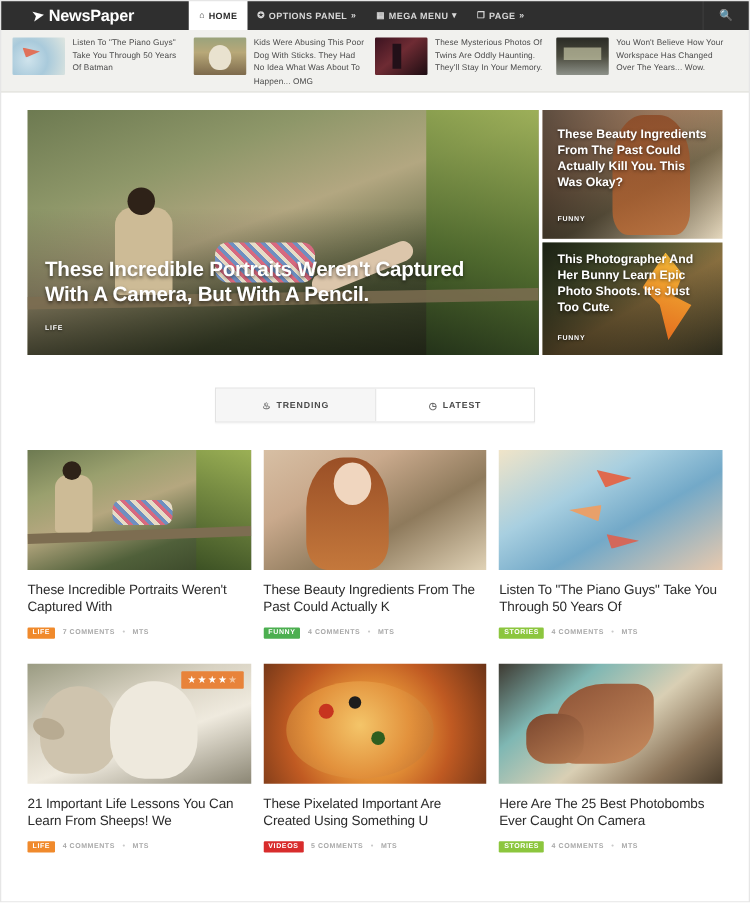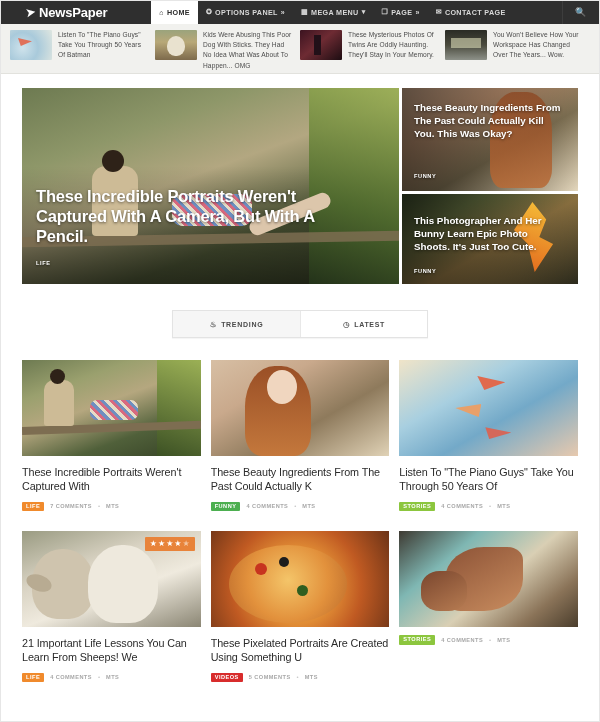--- a/index.html
+++ b/index.html
@@ -127,21 +127,21 @@
   .cat-badge {
     position: absolute;
     left: 14px; bottom: 18px;
     font-size: 5.6px;
     font-weight: bold;
     letter-spacing: 0.6px;
     color: #ffffff;
     text-transform: uppercase;
     text-shadow: 0 1px 2px rgba(0,0,0,.6);
   }
-  .hero-side { width: 176px; display: flex; flex-direction: column; gap: 3px; }
+  .hero-side { width: 144px; display: flex; flex-direction: column; gap: 3px; }
   .hero-sub { position: relative; overflow: hidden; }
   .hero-sub.top {
     flex: 0 0 103px;
     background:
       linear-gradient(90deg, rgba(0,0,0,0.55) 0%, rgba(0,0,0,0.20) 60%, rgba(0,0,0,0) 100%),
       linear-gradient(150deg,#cfa98b 0%,#b98f6e 30%,#7d6f52 60%,#e4d7bd 100%);
   }
   .hero-sub.top .hair{position:absolute;right:26px;top:4px;width:62px;height:96px;border-radius:40% 40% 20% 20%;background:linear-gradient(180deg,#8c4a26,#b96a35);opacity:.85;}
   .hero-sub.bot {
     flex: 1 1 auto;
@@ -301,24 +301,20 @@
       <div class="nav-item">
         <span class="ico">▦</span>
         <span>MEGA MENU</span>
         <span class="ico">▾</span>
       </div>
       <div class="nav-item">
         <span class="ico">❐</span>
         <span>PAGE</span>
         <span class="ico">»</span>
       </div>
-      <div class="nav-item">
-        <span class="ico">✉</span>
-        <span>CONTACT PAGE</span>
-      </div>
     </div>
     <div class="nav-spacer"></div>
     <div class="nav-search">
       <span>🔍</span>
     </div>
   </div>
 
   <div class="ticker">
     <div class="ticker-item">
       <div class="ticker-thumb tk1"></div>
@@ -448,34 +444,35 @@
         </div>
       </div>
 
       <div class="card">
         <div class="card-img ci5">
           <div class="crust"></div>
           <div class="t1"></div>
           <div class="t2"></div>
           <div class="t3"></div>
         </div>
-        <div class="card-title">These Pixelated Portraits Are Created Using Something U</div>
+        <div class="card-title">These Pixelated Important Are Created Using Something U</div>
         <div class="card-meta">
           <span class="badge" style="background:#d82c2c">VIDEOS</span>
           <span class="meta-text">5 COMMENTS</span>
           <span class="meta-sep">•</span>
           <span class="meta-text">MTS</span>
         </div>
       </div>
 
       <div class="card">
         <div class="card-img ci6">
           <div class="claw"></div>
           <div class="claw2"></div>
         </div>
+        <div class="card-title">Here Are The 25 Best Photobombs Ever Caught On Camera</div>
         <div class="card-meta">
           <span class="badge" style="background:#8cc63e">STORIES</span>
           <span class="meta-text">4 COMMENTS</span>
           <span class="meta-sep">•</span>
           <span class="meta-text">MTS</span>
         </div>
       </div>
 
     </div>
   </div>

